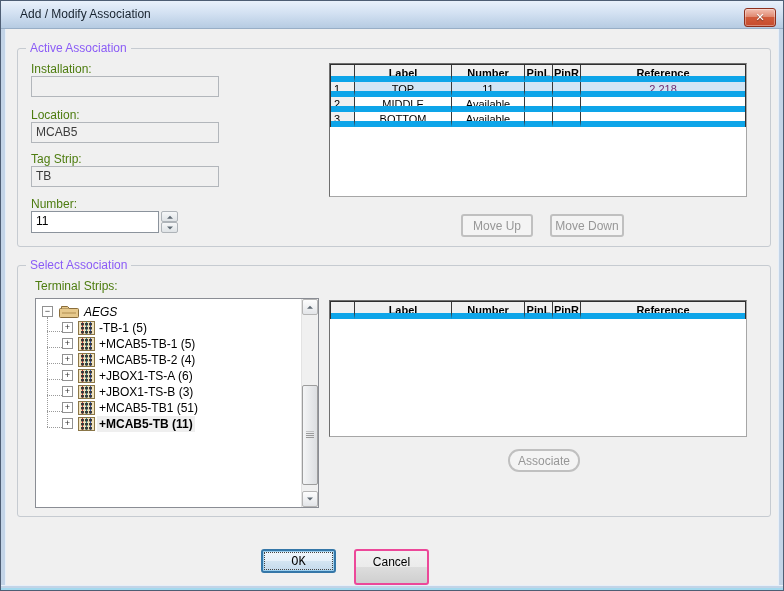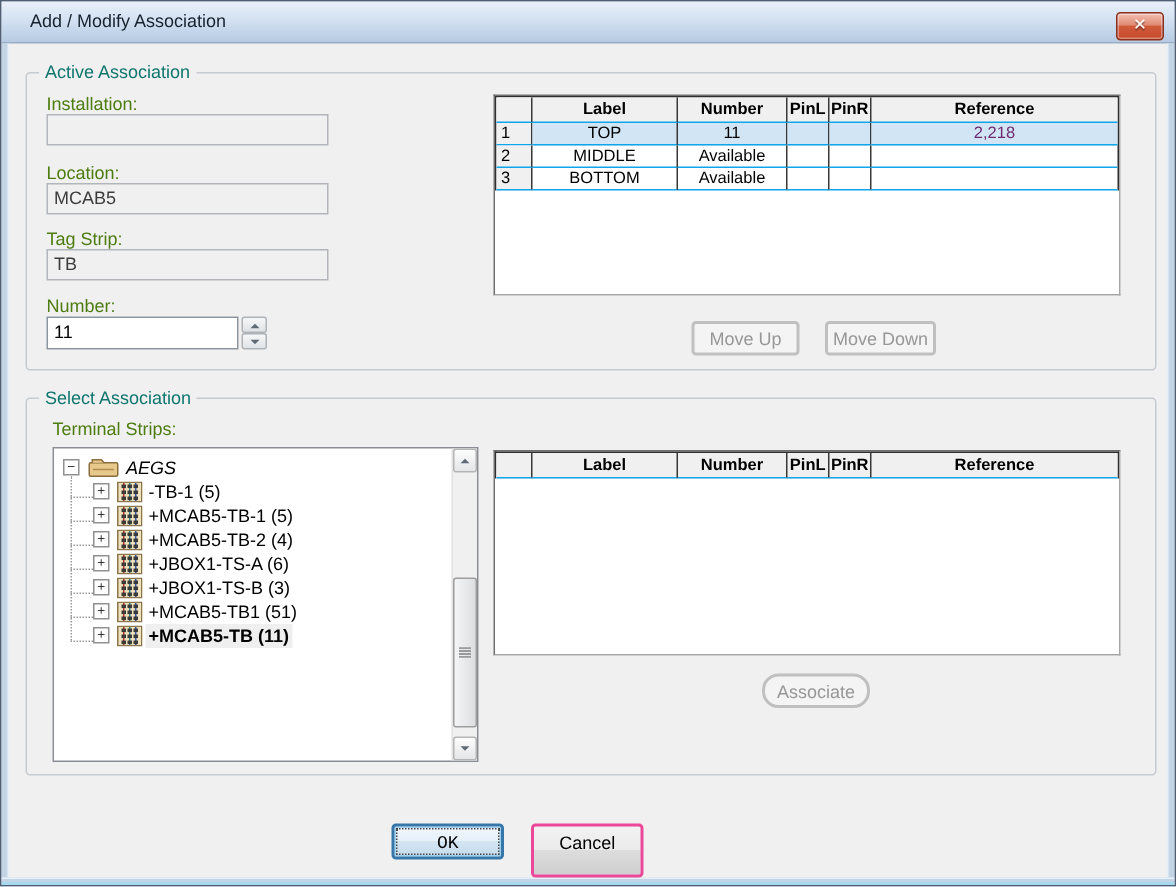--- a/index.html
+++ b/index.html
@@ -18,40 +18,40 @@
                color:#fff; text-align:center; line-height:17px; font-size:11px; font-weight:bold;
                text-shadow:0 1px 1px rgba(0,0,0,.45); cursor:default;
                box-shadow:inset 0 0 0 1px rgba(255,255,255,.35); }
   .frame-l { position:absolute; left:0; top:28px; width:5px; height:558px; background:#c3d4e7; border-right:1px solid #e7eff8; }
   .frame-r { position:absolute; right:0; top:28px; width:5px; height:558px; background:#c3d4e7; border-left:1px solid #e7eff8; }
   .frame-b { position:absolute; left:0; bottom:0; width:782px; height:5px; background:#c3d4e7;
              border-top:1px solid #e7eff8; box-shadow:inset 0 -2px 0 #a4d9ee; }
   
   .group { position:absolute; border:1px solid #c6cbd1; border-radius:3px; }
   .group-label { position:absolute; top:-8px; left:8px; background:#f0f0f0; padding:0 4px;
-                 color:#0f766e; }
+                 color:#8b5cf6; }
   
   .lbl { position:absolute; color:#4d7c0f; }
   .field { position:absolute; height:21px; border:1px solid #b2b6bb; background:#f0f0f0;
            line-height:19px; padding:0 4px; color:#3c3c3c; }
   .field.enabled { background:#fff; border-color:#8b939c; color:#000; }
   .spinner { position:absolute; width:17px; height:22px; }
   .spin-btn { position:absolute; left:0; width:17px; height:11px; border:1px solid #aeb3b8; border-radius:2px;
               background:linear-gradient(180deg,#f6f7f8,#dfe3e6); }
   .spin-btn.up { top:0; } .spin-btn.dn { top:11px; }
   .tri { position:absolute; left:50%; top:50%; width:0; height:0; border:3px solid transparent; }
   .tri.t-up { border-bottom-color:#5f6a74; transform:translate(-50%,-70%); }
   .tri.t-dn { border-top-color:#5f6a74; transform:translate(-50%,-25%); }
   
   .gridbox { position:absolute; background:#fff; border:1px solid;
              border-color:#6f6f6f #a6a6a6 #a6a6a6 #6f6f6f; }
   .tbl { border:1px solid #2f2f2f; border-bottom:none; }
   .trow { display:flex; height:15px; }
   .trow.hdr { height:17px; background:#f0f0f0; font-weight:bold; }
-  .cell { border-right:1px solid #383838; border-bottom:1px solid #0ea5e9;
+  .cell { border-right:1px solid #383838; border-bottom:6px solid #0ea5e9;
           font-size:11px; text-align:center; line-height:14px; overflow:hidden; white-space:nowrap; }
   .hdr .cell { line-height:16px; }
   .cell.c0 { width:24px; background:#f0f0f0; text-align:left; padding-left:3px; }
   .cell.c1 { width:97px; } .cell.c2 { width:73px; }
   .cell.c3 { width:28px; } .cell.c4 { width:28px; }
   .cell.c5 { flex:1; border-right:none; }
   .trow.sel .cell { background:#d2e5f5; }
   .trow.sel .cell.c0 { background:#f0f0f0; }
   .trow.sel .cell.c5 { color:#6f2a70; }
   

